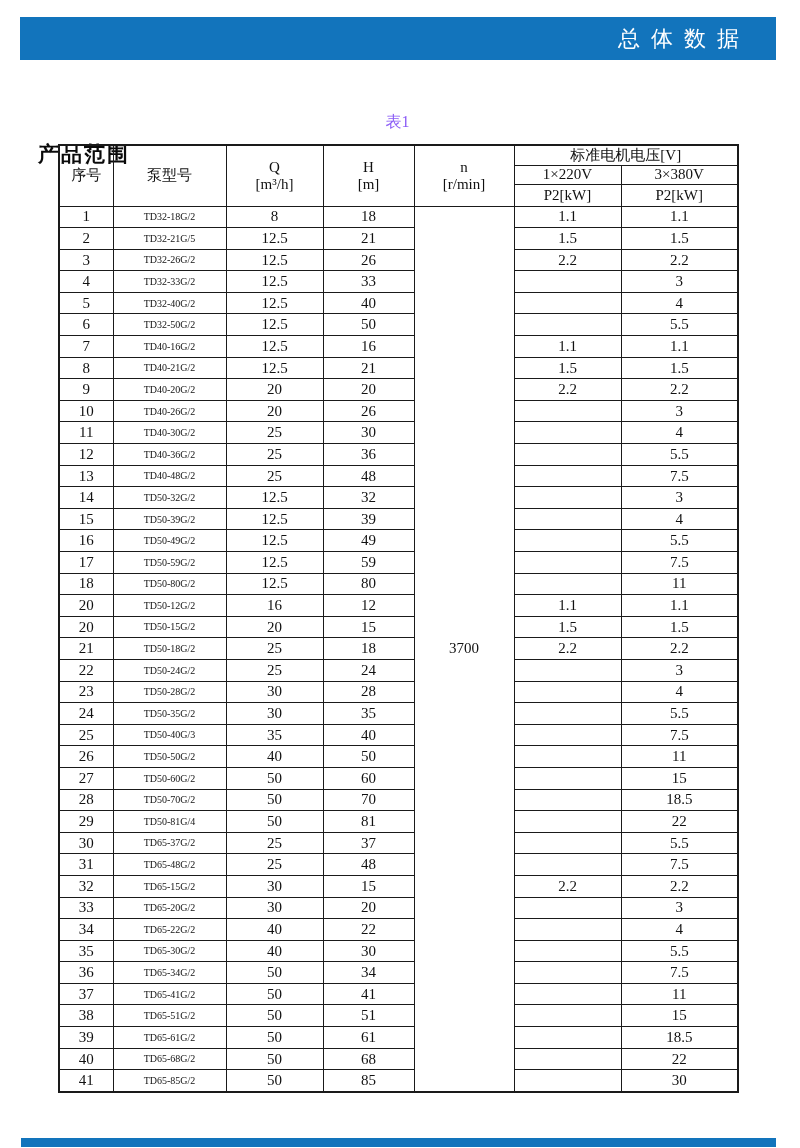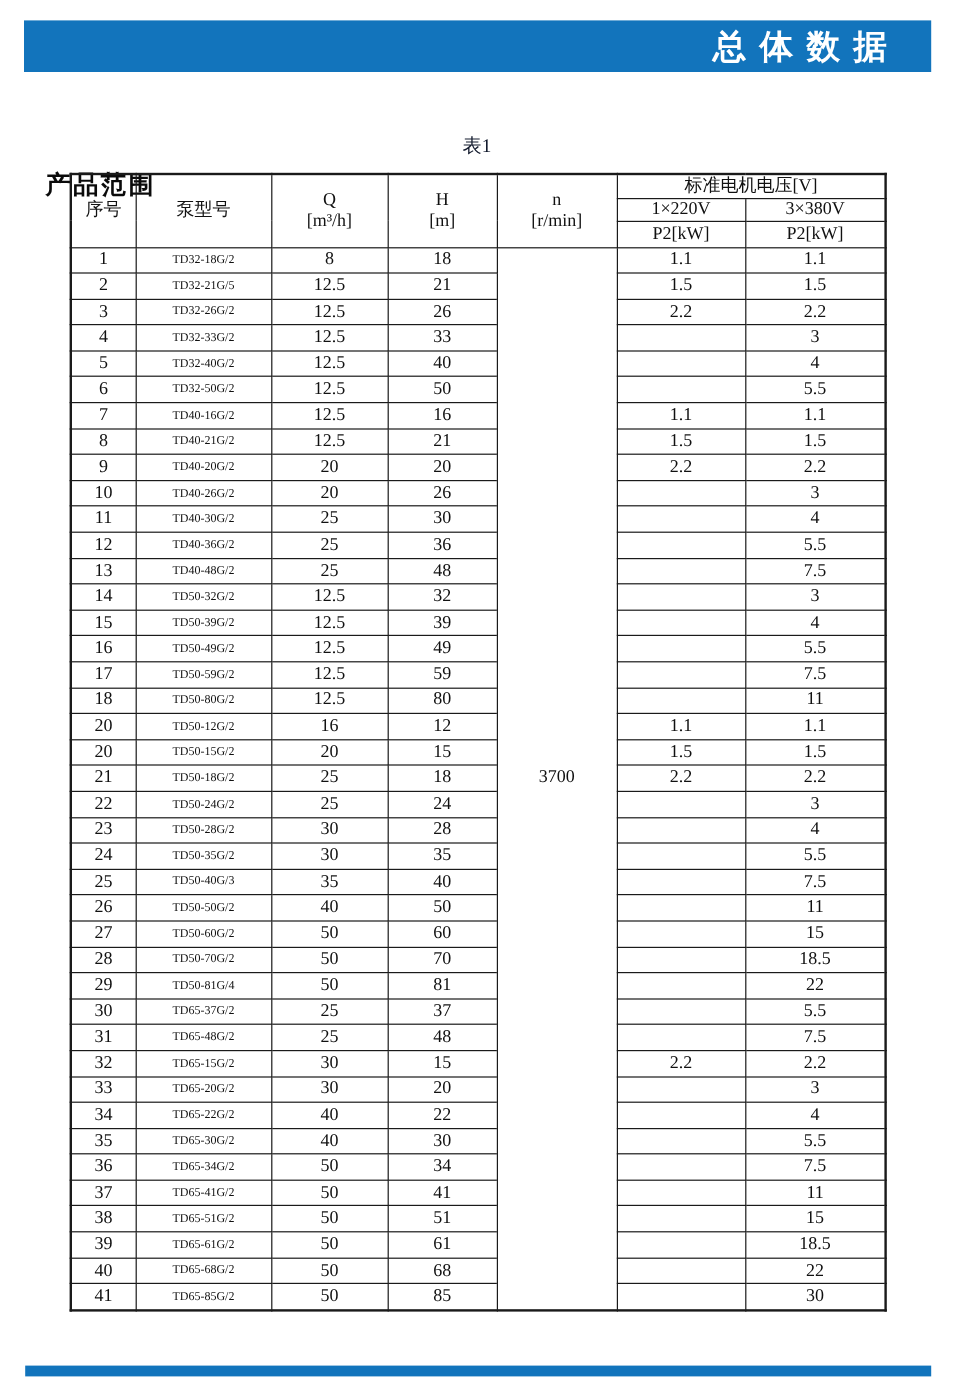--- a/index.html
+++ b/index.html
@@ -14,33 +14,33 @@
   .top-banner {
     position: absolute; left: 20px; top: 17px;
     width: 756px; height: 43px;
     background: #1274bc;
     display: flex; align-items: center; justify-content: flex-end;
     padding-right: 26px;
   }
   .top-banner .banner-text {
     color: #ffffff;
     font-family: "Liberation Sans", sans-serif;
-    font-weight: bold; font-size: 28px;
+    font-weight: normal; font-size: 22px;
     letter-spacing: 11px;
   }
   .section-title {
     position: absolute; left: 38px; top: 96px;
     font-family: "Liberation Sans", sans-serif;
     font-weight: bold; font-size: 21px;
     letter-spacing: 2px; color: #0a0a0a; margin-top: 44px;
   }
   .table-caption {
     position: absolute; left: 58px; top: 112px;
     width: 679px; text-align: center;
-    font-size: 16px; color: #0f172a;
+    font-size: 16px; color: #8b5cf6;
   }
   table.spec-table {
     position: absolute; left: 58px; top: 144px;
     width: 679px; height: 949px;
     border-collapse: collapse; table-layout: fixed;
     font-size: 15px; color: #111111;
     border: 2px solid #1a1a1a;
   }
   .spec-table th, .spec-table td {
     border: 1px solid #1a1a1a;

